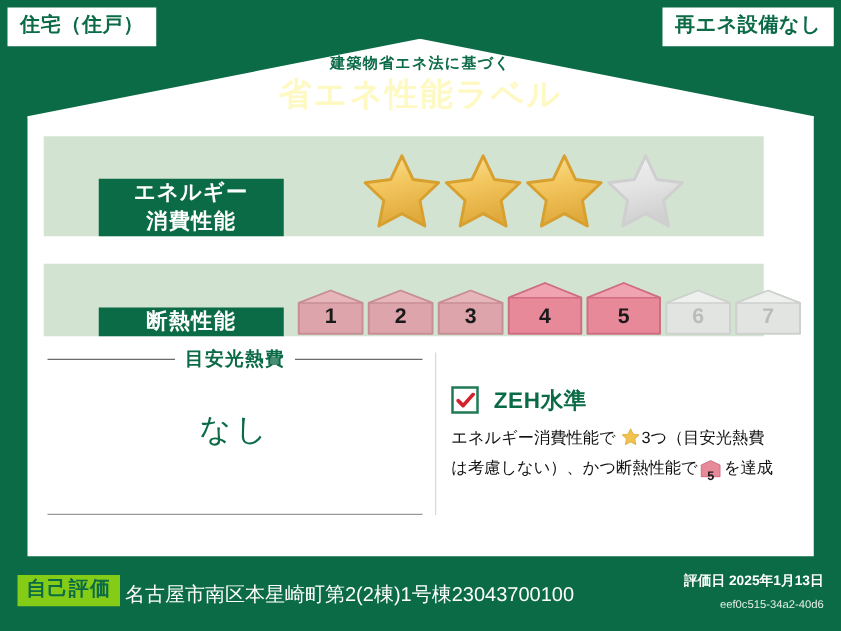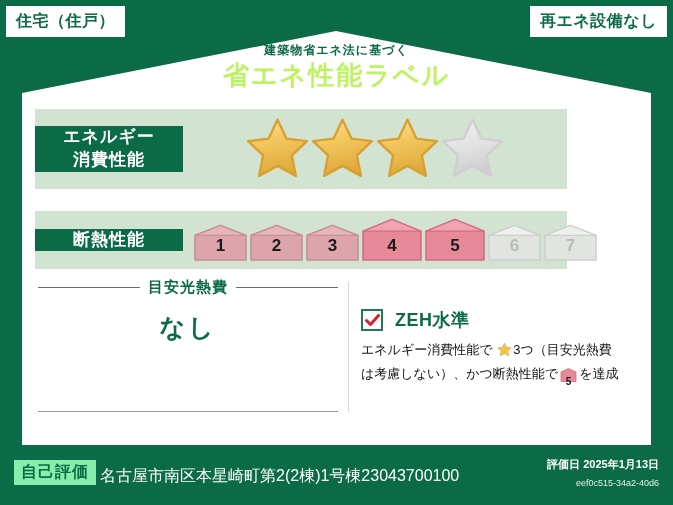--- a/index.html
+++ b/index.html
@@ -64,36 +64,37 @@
     pointer-events: none;
   }
   .header-sub {
     color: #0b6b47;
     font-size: 12px;
     font-weight: bold;
     letter-spacing: 1px;
     line-height: 1.1;
   }
   .header-main {
-    color: #bef264;
+    color: #fef9c3;
     font-size: 26px;
     font-weight: bold;
     letter-spacing: 2px;
     line-height: 1.25;
     margin-top: 2px;
   }
 
   
   .perf-row {
     position: absolute;
     left: 35px;
     width: 532px;
     display: flex;
-    align-items: center;
+    align-items: flex-end;
     background: #d3e3d1;
+    padding-left: 44px;
   }
   .perf-row.energy   { top: 109px; height: 80px; }
   .perf-row.insul    { top: 211px; height: 58px; }
 
   .perf-label {
     flex: 0 0 148px;
     background: #0b6b47;
     color: #ffffff;
     font-weight: bold;
     font-size: 17px;
@@ -153,25 +154,25 @@
     font-size: 15px;
     letter-spacing: 1px;
     white-space: nowrap;
   }
   .cost-heading .rule {
     flex: 1 1 auto;
     height: 1px;
     background: #6b6b6b;
   }
   .cost-value {
-    margin-top: 14px;
+    margin-top: 30px;
     text-align: center;
     color: #0b6b47;
     font-size: 25px;
-    font-weight: bold;
+    font-weight: normal;
     letter-spacing: 3px;
   }
   .cost-underline {
     position: absolute;
     left: 0;
     top: 133px;
     width: 300px;
     height: 1px;
     background: #9a9a9a;
   }
@@ -239,21 +240,21 @@
     position: absolute;
     left: 0;
     top: 452px;
     width: 673px;
     height: 53px;
   }
   .self-eval-badge {
     position: absolute;
     left: 14px;
     top: 8px;
-    background: #86efac;
+    background: #84cc16;
     color: #0b6b47;
     font-weight: bold;
     font-size: 16px;
     letter-spacing: 1px;
     padding: 4px 7px 5px 7px;
     line-height: 1;
   }
   .footer-address {
     position: absolute;
     left: 100px;

